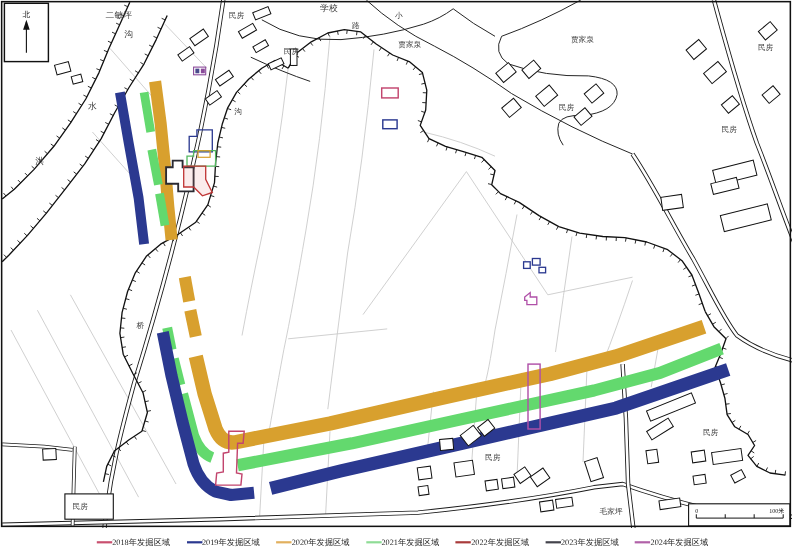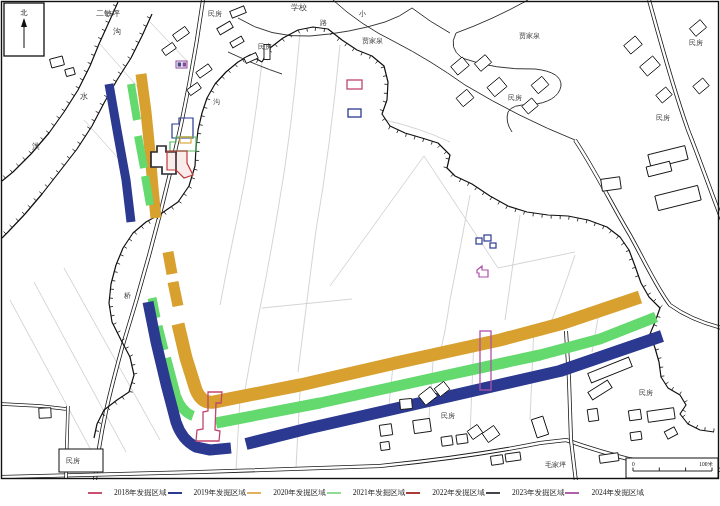--- a/index.html
+++ b/index.html
@@ -1,21 +1,21 @@
 <!DOCTYPE html>
 <html><head>
 <meta charset="utf-8">
 <style>
   html,body{margin:0;padding:0;background:#fff;}
   #stage{position:relative;width:720px;height:506px;background:#fff;overflow:hidden;
          font-family:"Liberation Serif", serif;}
   #map-svg{position:absolute;left:0;top:0;}
   #legend{position:absolute;left:88px;right:76px;top:483px;height:20px;
           display:flex;justify-content:space-between;align-items:center;}
-  .legend-item{display:flex;align-items:center;gap:12px;white-space:nowrap;}
+  .legend-item{display:flex;align-items:center;gap:0;white-space:nowrap;}
   .legend-swatch{display:inline-block;width:14px;height:2px;}
   .legend-label{font-size:7.5px;color:#222;letter-spacing:0;}
 </style>
 </head>
 <body>
 
 <div id="stage">
   <svg id="map-svg" width="720" height="480" viewBox="0 0 720 480">
       <g>
         <path d="M150,22 L188,62" fill="none" stroke="#c9c9c9" stroke-width="0.8"></path>

